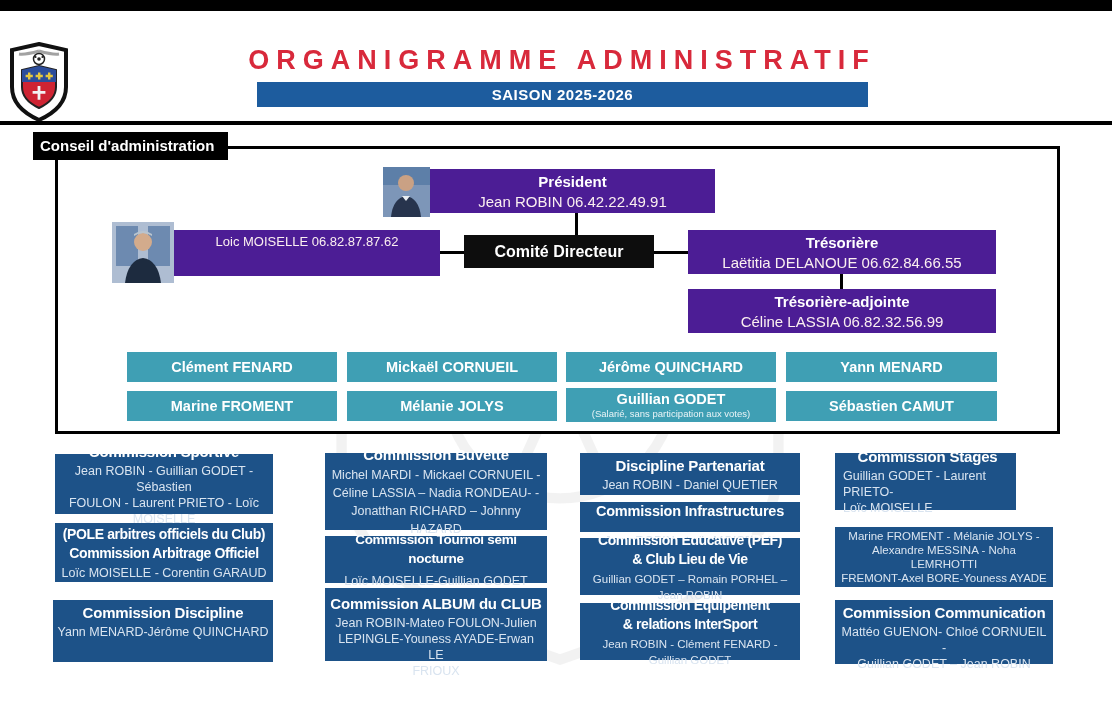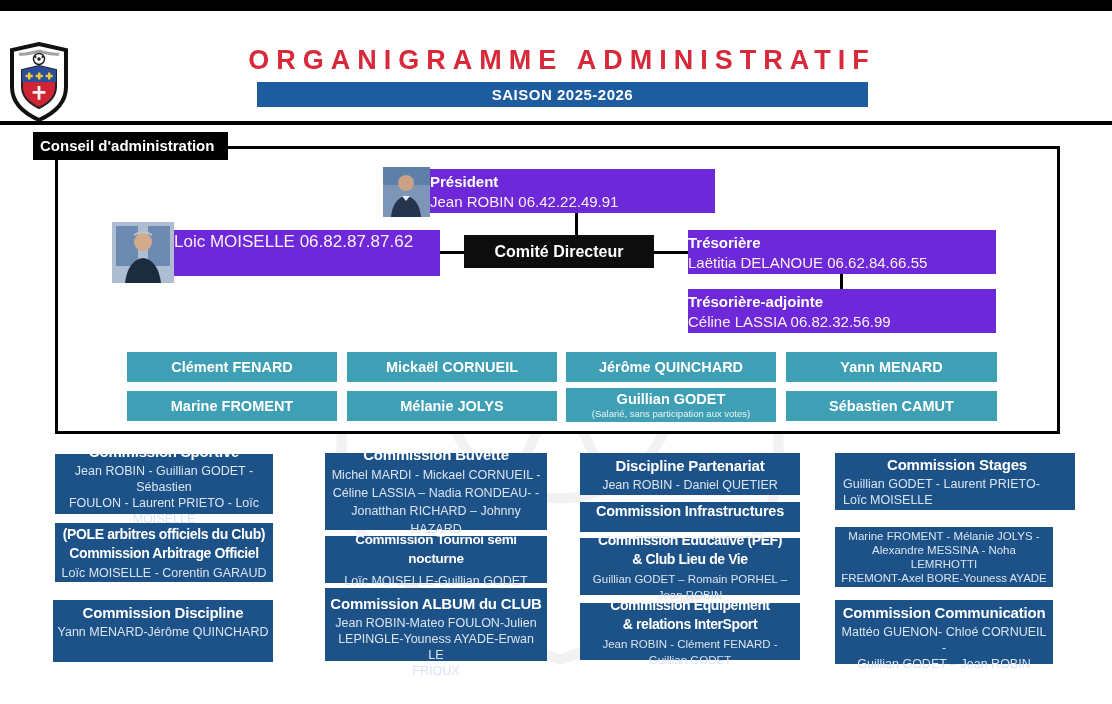--- a/index.html
+++ b/index.html
@@ -27,21 +27,21 @@
   
   .board-frame{left:55px;top:146px;width:1005px;height:288px;border:3px solid #000;background:#fff;}
   .board-label{
     left:33px;top:132px;width:195px;height:28px;background:#000;color:#fff;
     font-size:15px;font-weight:700;line-height:28px;padding-left:7px;
   }
 
   .watermark{left:300px;top:150px;width:520px;height:520px;opacity:0.12;pointer-events:none;}
 
   
-  .red-card{background:#6d28d9;color:#fff;}
+  .red-card{background:#4c1d95;color:#fff;text-align:center;}
   .red-card .role{font-weight:700;font-size:15px;line-height:21px;}
   .red-card .person{font-size:15px;line-height:20px;color:#fbeff0;}
   .black-card{background:#0d0d0d;color:#fff;text-align:center;font-weight:700;font-size:16px;}
   .line{background:#000;}
 
   .photo{background:linear-gradient(180deg,#b8c6d8 0%,#9fb2c9 55%,#8699b4 100%);overflow:hidden;}
   .photo svg{display:block;width:100%;height:100%;}
 
   .teal-card{
     background:#3f9fb4;color:#fff;text-align:center;font-weight:700;font-size:14.5px;
@@ -125,21 +125,21 @@
   <svg viewBox="0 0 62 61">
       <rect width="62" height="61" fill="#aebdd2"></rect>
       <rect x="4" y="4" width="22" height="40" fill="#6d8ab0"></rect>
       <rect x="36" y="4" width="22" height="40" fill="#6d8ab0"></rect>
       <circle cx="31" cy="20" r="9" fill="#d3ab8c"></circle>
       <path d="M22 14 Q31 8 40 14 L40 12 Q31 6 22 12 Z" fill="#b9c4ce"></path>
       <path d="M13 61 Q16 38 31 36 Q46 38 49 61 Z" fill="#1d2b3f"></path>
     </svg>
 </div>
 <div class="abs red-card" style="left:174px;top:230px;width:266px;height:46px;padding-top:2px;">
-  <div class="person" style="font-size:17px;">Loic MOISELLE  06.82.87.87.62</div>
+  <div class="person" style="font-size:13px;">Loic MOISELLE  06.82.87.87.62</div>
 </div>
 
 <div class="abs black-card" style="left:464px;top:235px;width:190px;height:33px;line-height:33px;">Comité Directeur</div>
 
 <div class="abs red-card" style="left:688px;top:230px;width:308px;height:44px;padding-top:2px;">
   <div class="role">Trésorière</div>
   <div class="person">Laëtitia DELANOUE 06.62.84.66.55</div>
 </div>
 
 <div class="abs red-card" style="left:688px;top:289px;width:308px;height:44px;padding-top:2px;">
@@ -218,21 +218,21 @@
   <div class="ct2">Commission Educative (PEF)</div>
   <div class="ct2">&amp; Club Lieu de Vie</div>
   <div class="cm" style="font-size:11.5px;">Guillian GODET – Romain PORHEL –  Jean ROBIN</div>
 </div>
 <div class="abs cbox" style="left:580px;top:603px;width:220px;height:57px;">
   <div class="ct2">Commission Equipement</div>
   <div class="ct2">&amp; relations InterSport</div>
   <div class="cm" style="font-size:11.5px;">Jean ROBIN - Clément FENARD - Guillian GODET</div>
 </div>
 
-<div class="abs cbox left-members" style="left:835px;top:453px;width:240px;height:57px;padding-left:8px;">
+<div class="abs cbox left-members" style="left:835px;top:453px;width:181px;height:57px;padding-left:8px;">
   <div class="ct">Commission Stages</div>
   <div class="cm">Guillian GODET - Laurent PRIETO-
 Loïc MOISELLE</div>
 </div>
 <div class="abs cbox" style="left:835px;top:527px;width:218px;height:60px;">
   <div class="cm" style="font-size:11.5px;line-height:14px;margin-top:0;">Marine FROMENT - Mélanie JOLYS -
 Alexandre MESSINA - Noha LEMRHOTTI
 FREMONT-Axel BORE-Youness AYADE</div>
 </div>
 <div class="abs cbox" style="left:835px;top:600px;width:218px;height:64px;justify-content:flex-start;">

